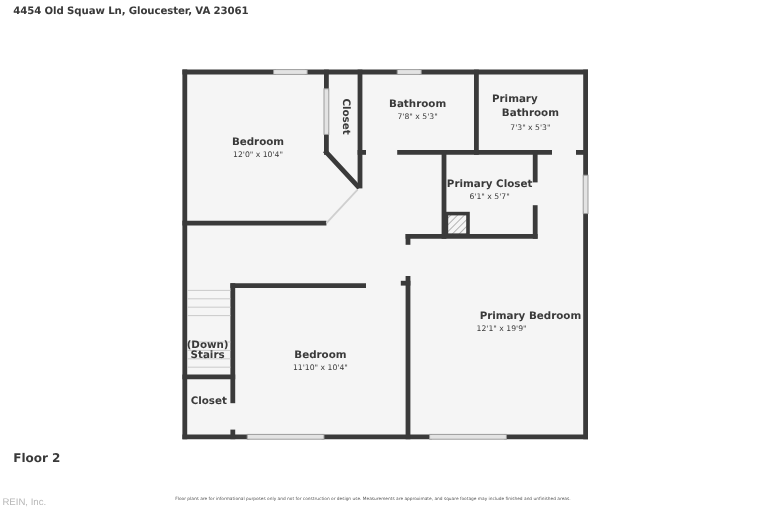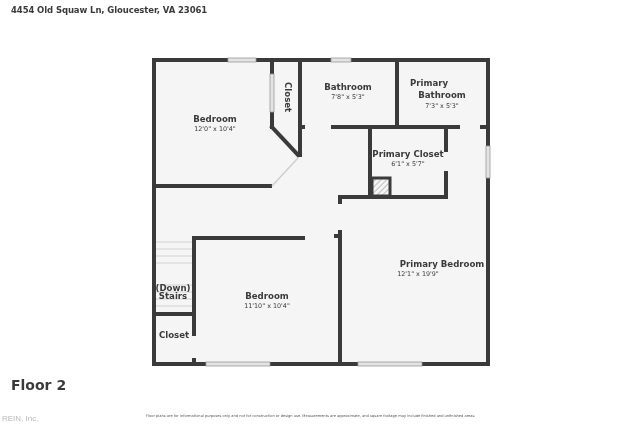--- a/index.html
+++ b/index.html
@@ -1,19 +1,19 @@
 <!DOCTYPE html>
 <html><head>
 <meta charset="utf-8">
 <style>
   html, body { margin:0; padding:0; }
   body { width:640px; height:426px; background:#ffffff; position:relative; overflow:hidden;
          font-family:"DejaVu Sans", sans-serif; color:#3a3a3a; }
   .address { position:absolute; left:11px; top:5px; font-size:8.5px; font-weight:bold; color:#3a3a3a; letter-spacing:-0.1px; }
-  .floor-label { position:absolute; left:11px; top:377px; font-size:14px; font-weight:bold; color:#3a3a3a; }
+  .floor-label { position:absolute; left:11px; top:377px; font-size:10px; font-weight:bold; color:#3a3a3a; }
   .copyright { position:absolute; left:2px; top:414px; font-size:8px; color:#b8b8b8; font-family:Liberation Sans, sans-serif; }
   .disclaimer { position:absolute; left:146px; top:414px; font-size:3.6px; color:#555; white-space:nowrap; }
   svg.plan { position:absolute; left:0; top:0; }
   .room-label { position:absolute; text-align:left; font-weight:bold; color:#3a3a3a; font-size:8.6px; line-height:10px; transform:translateX(-50%); white-space:nowrap; }
   .room-dims { position:absolute; text-align:center; color:#3a3a3a; font-size:6.4px; transform:translateX(-50%); white-space:nowrap; }
   .rot { position:absolute; font-weight:bold; font-size:8.6px; color:#3a3a3a; transform-origin:left top; transform:rotate(90deg); white-space:nowrap; }
 </style>
 </head>
 <body>
 

